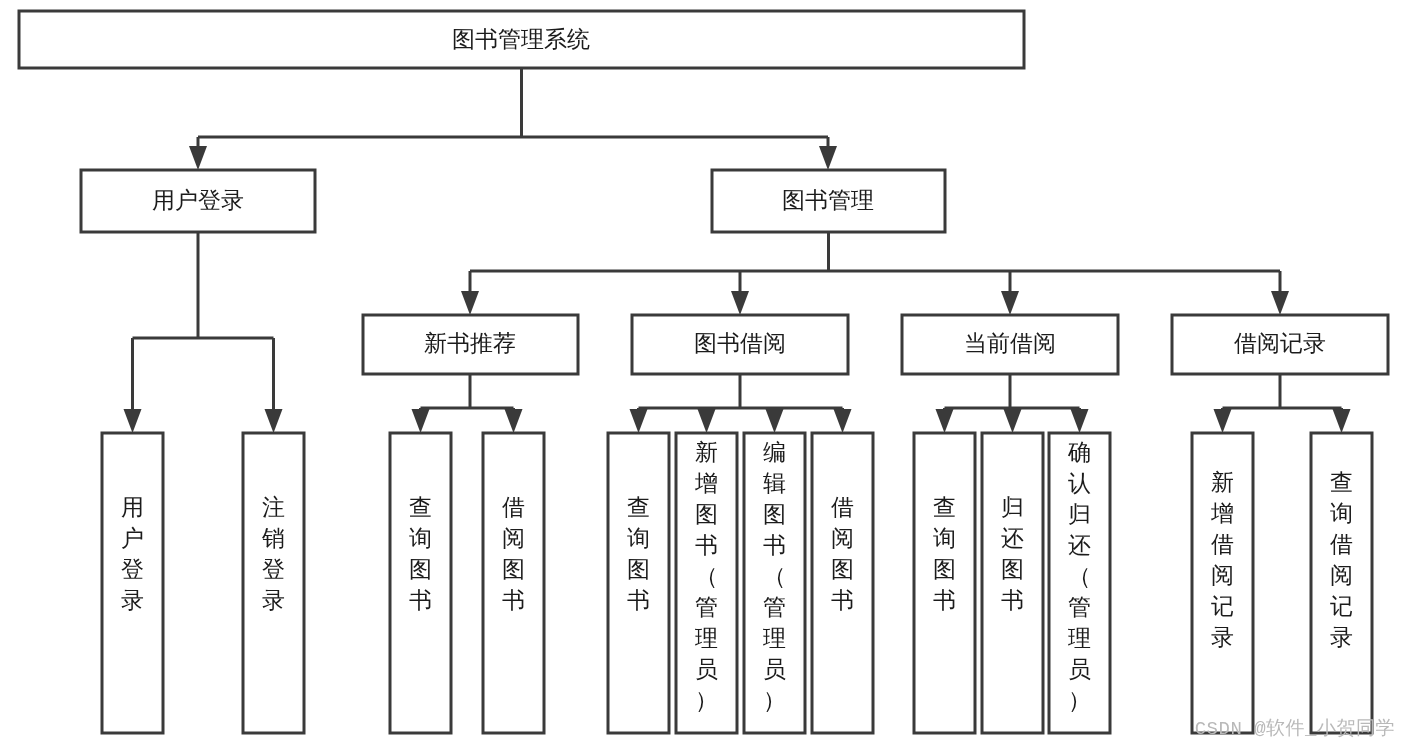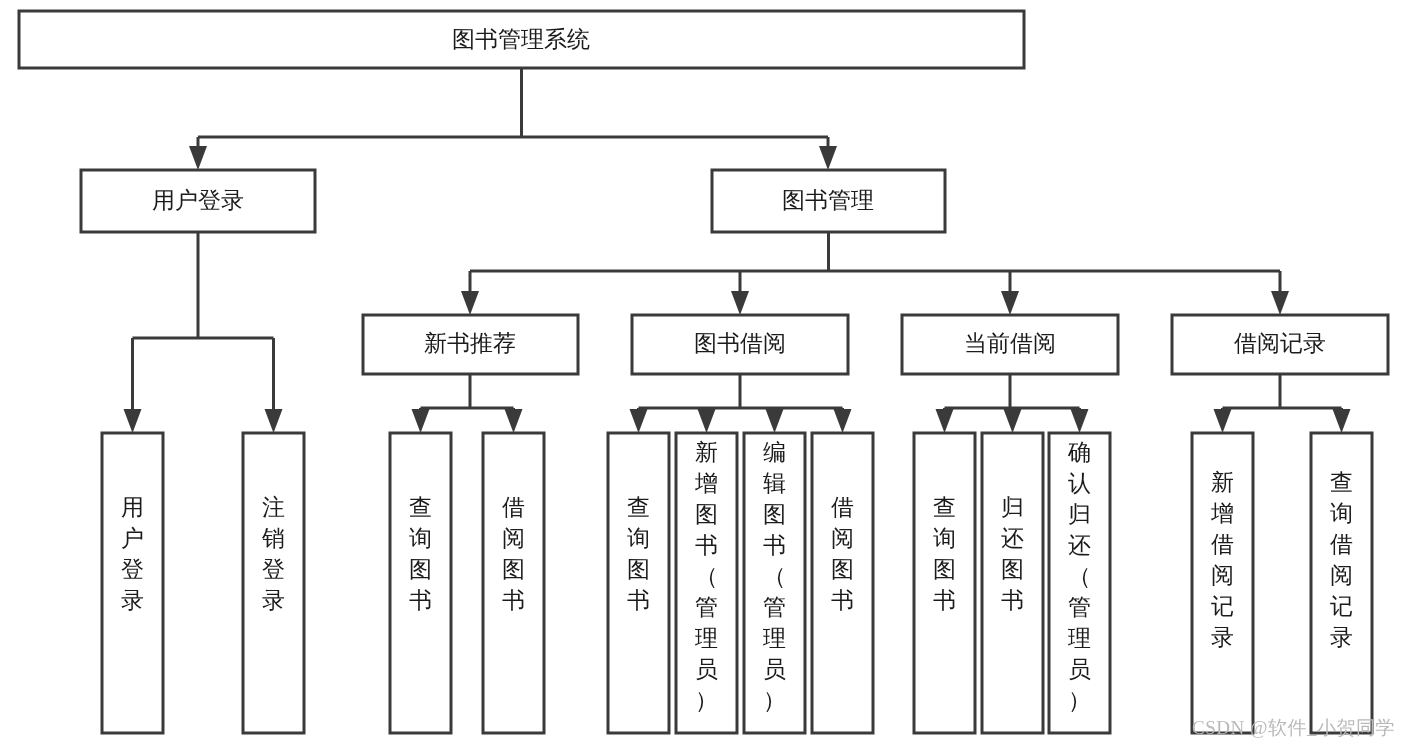--- a/index.html
+++ b/index.html
@@ -45,21 +45,21 @@
   .node-label-v {
     fill: #1b1b1b;
     font-family: "Liberation Sans", "DejaVu Sans", sans-serif;
     font-size: 23px;
     text-anchor: middle;
   }
   .watermark {
     position: absolute;
     right: 10px;
     bottom: 6px;
-    font-family: Liberation Serif, serif;
+    font-family: Liberation Mono, monospace;
     font-size: 19px;
     color: #b9b9b9;
     letter-spacing: 0.5px;
     white-space: nowrap;
     pointer-events: none;
   }
 </style>
 </head>
 <body>
 

